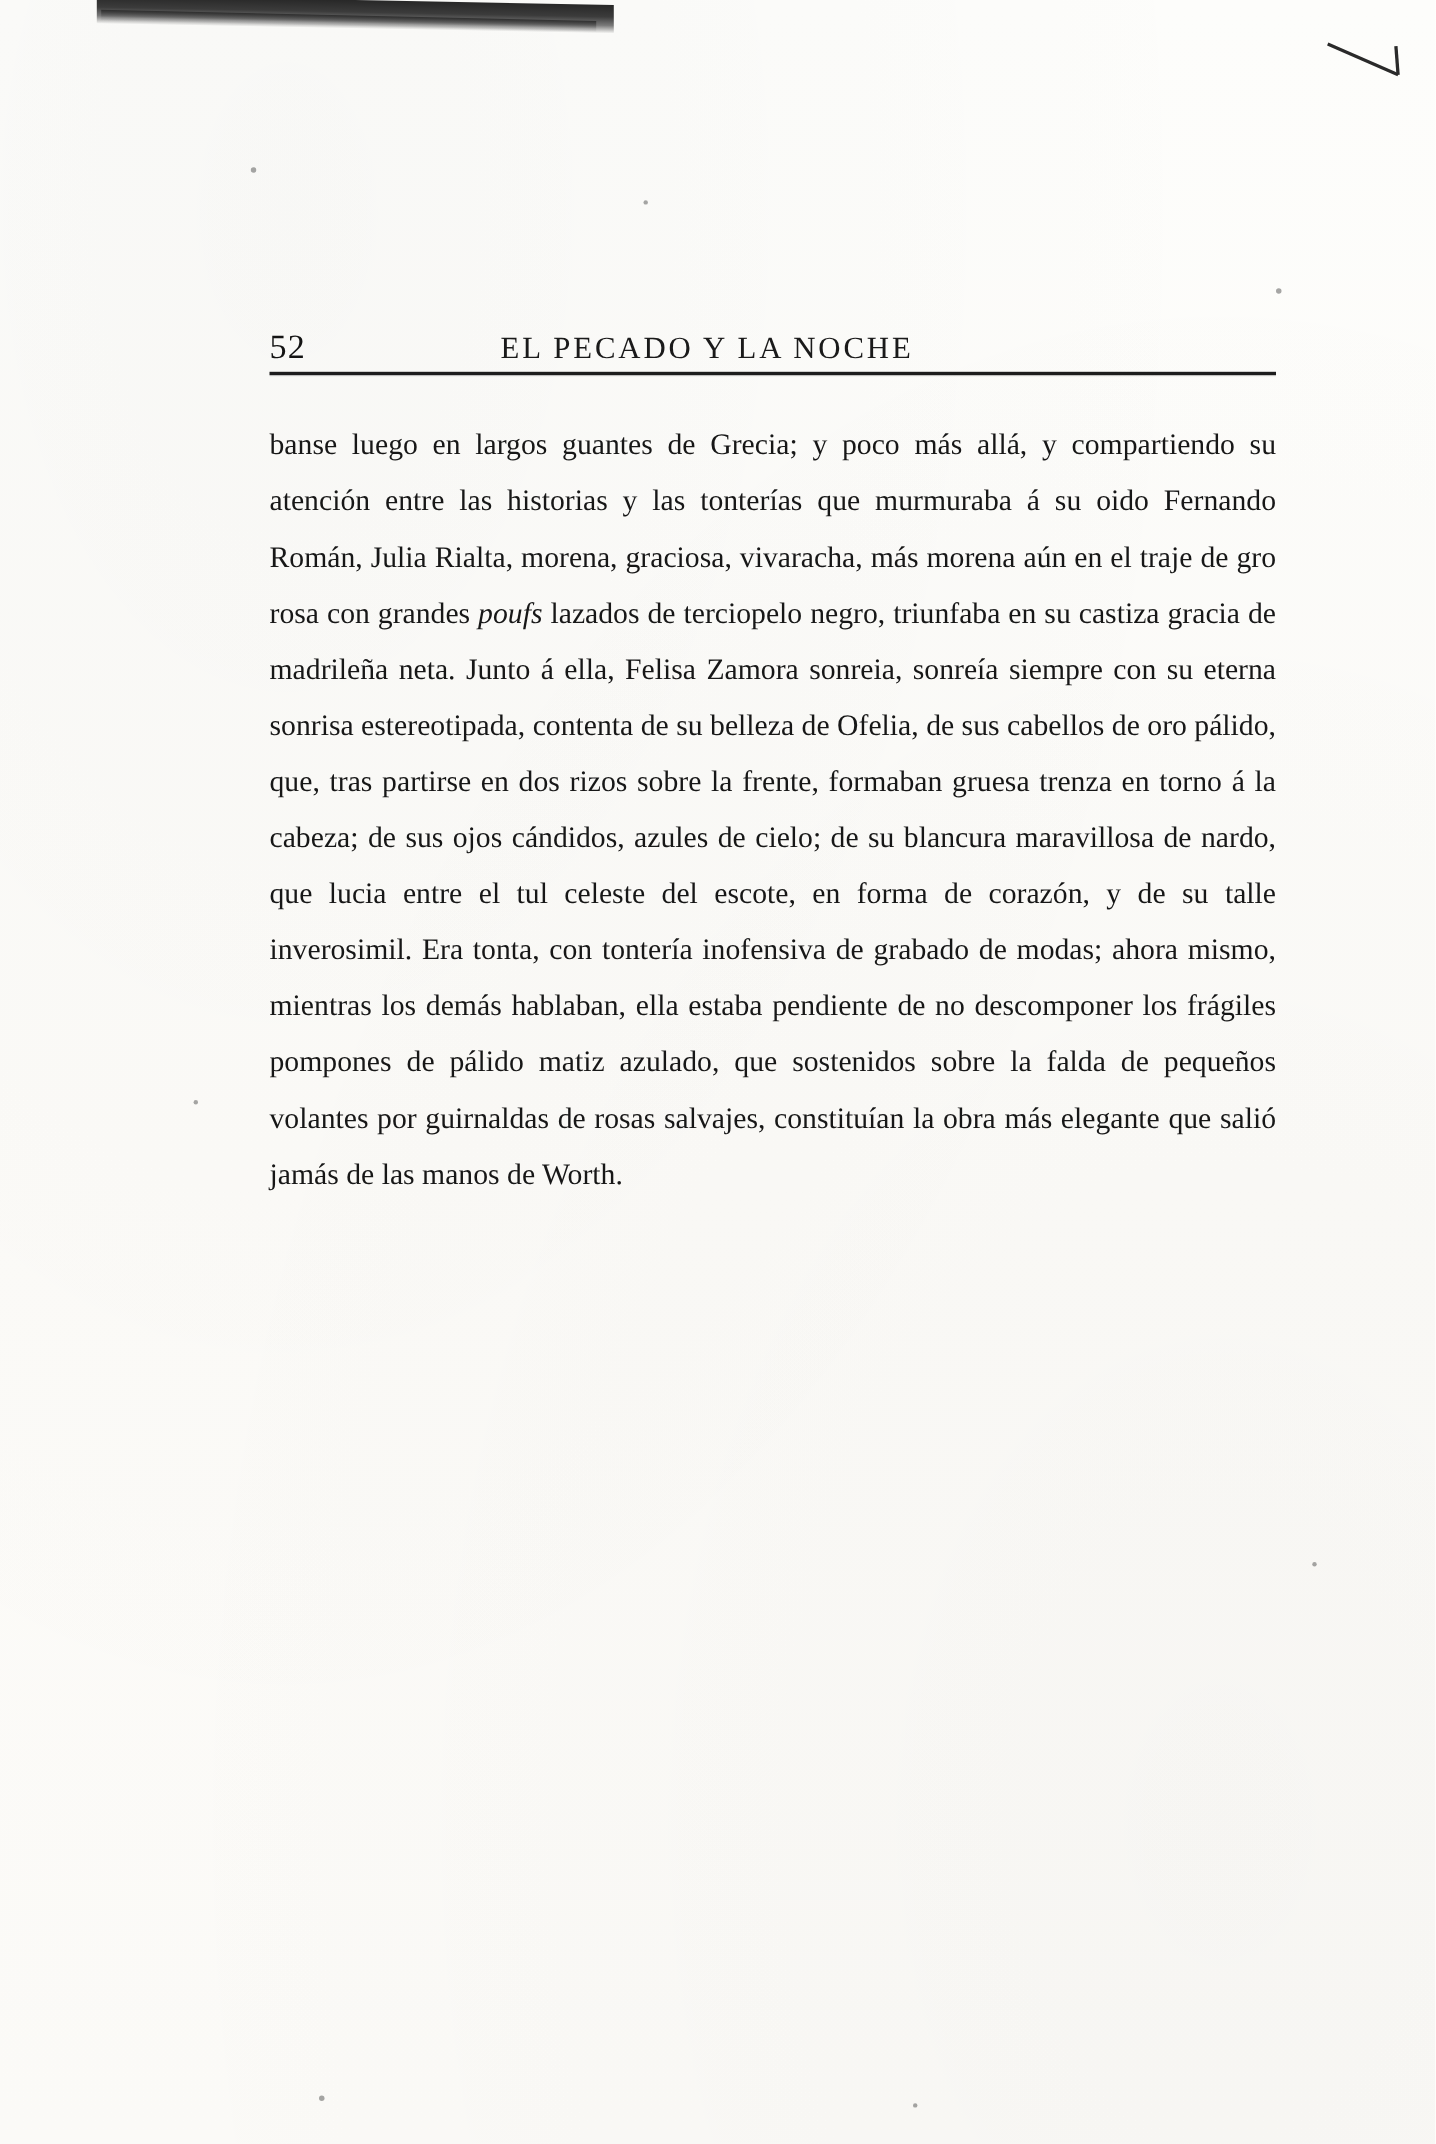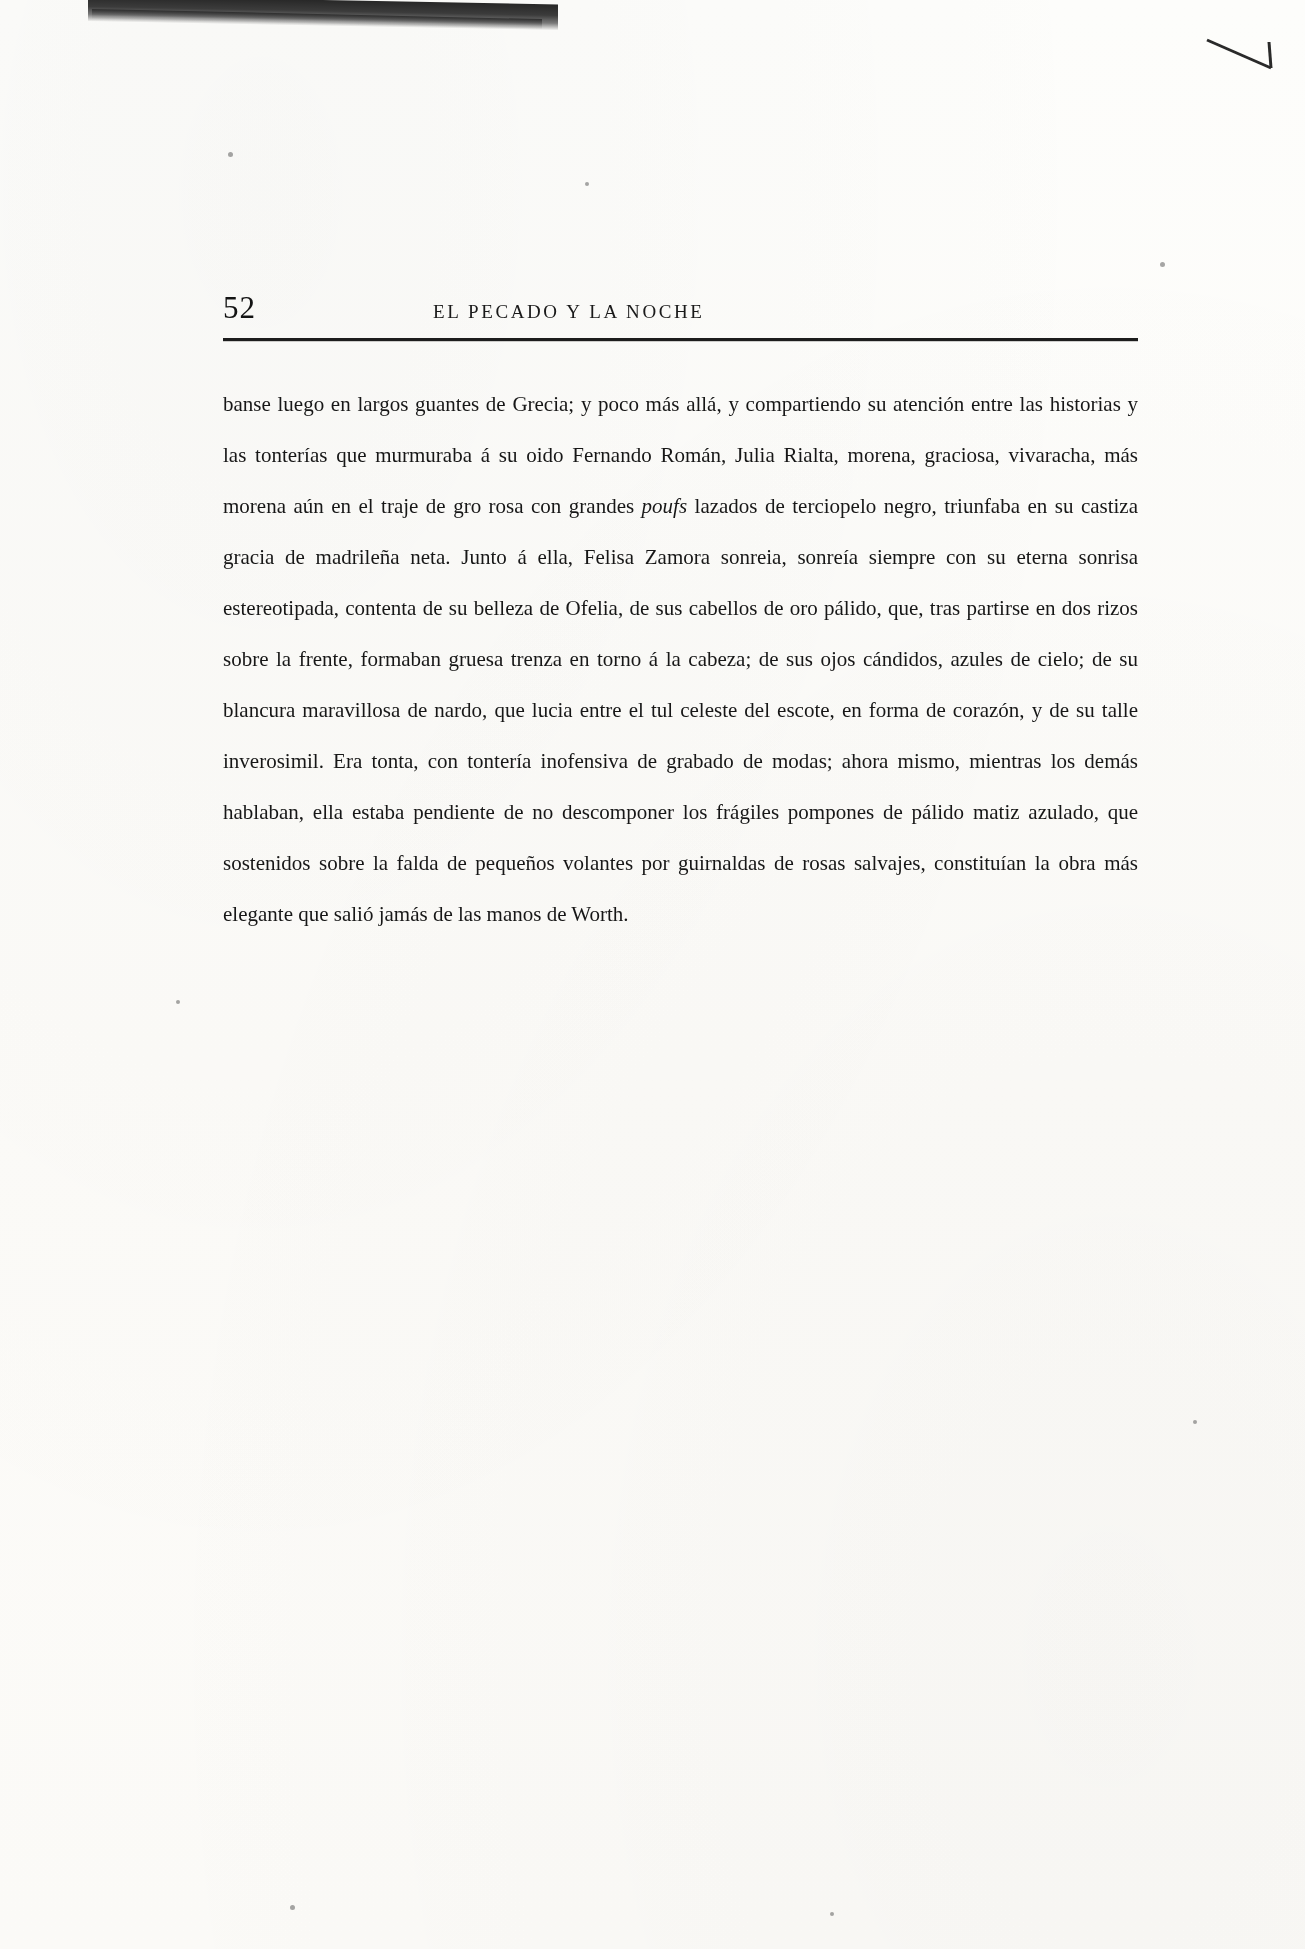--- a/index.html
+++ b/index.html
@@ -58,40 +58,40 @@
   .corner-mark {
     position: absolute;
     right: 30px;
     top: 38px;
     width: 70px;
     height: 34px;
   }
 
   .content {
     position: absolute;
-    left: 223px;
+    left: 245px;
     top: 278px;
     width: 920px;
   }
 
   .running-head {
     display: flex;
     align-items: baseline;
     height: 44px;
   }
   .folio {
     font-size: 31px;
     letter-spacing: 1px;
     color: #131313;
     width: 200px;
   }
   .head-title {
     flex: 1;
     text-align: left;
-    font-size: 19px;
+    font-size: 28px;
     letter-spacing: 2.6px;
     color: #1a1a1a;
     white-space: nowrap;
     padding-left: 10px;
     margin-top: 23px;
   }
 
   .rule {
     margin-top: 16px;
     height: 3px;
@@ -107,21 +107,21 @@
     height: 1px;
     background: rgba(0,0,0,0.18);
   }
 
   .body-text {
     margin-top: 38px;
     width: 915px;
   }
 
   .para {
-    font-size: 21px;
+    font-size: 27px;
     line-height: 51px;
     text-align: justify;
     text-justify: inter-word;
     color: #171717;
     margin: 0;
   }
   .para + .para {
     margin-top: 2px;
   }
   .para.indent {

